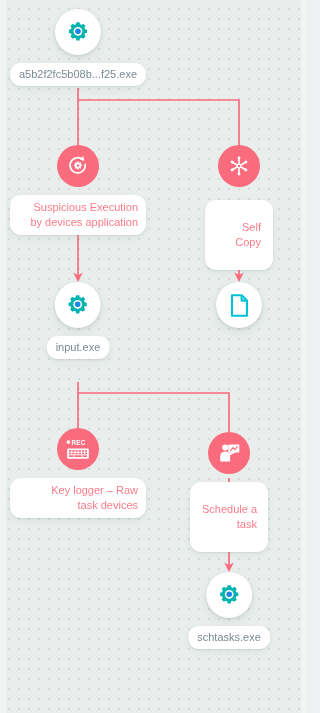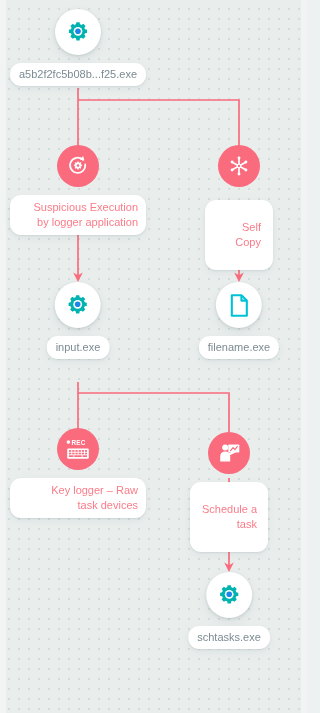--- a/index.html
+++ b/index.html
@@ -140,21 +140,21 @@
     <div class="disc threat">
       <svg class="icon-svg" width="24" height="24" viewBox="0 0 24 24">
         <path fill="none" stroke="#ffffff" stroke-width="1.7" stroke-linecap="round" d="M19.2 10.4a7.6 7.6 0 1 1-2.3-4.6"></path>
         <path fill="#ffffff" d="M17.2 1.9l1.2 4.6-4.6-1.1z"></path>
         <path fill="#ffffff" d="M12.62 7.4h-1.24l-.24 1.07c-.23.06-.45.15-.65.26l-.92-.6-.88.88.6.92c-.11.2-.2.42-.26.65L7.96 10.8v1.24l1.07.24c.06.23.15.45.26.65l-.6.92.88.88.92-.6c.2.11.42.2.65.26l.24 1.07h1.24l.24-1.07c.23-.6.45-.15.65-.26l.92.6.88-.88-.6-.92c.11-.2.2-.42.26-.65l1.07-.24V10.8l-1.07-.24a3.3 3.3 0 0 0-.26-.65l.6-.92-.88-.88-.92.6a3.3 3.3 0 0 0-.65-.26L12.62 7.4z"></path>
         <circle cx="12" cy="11.42" r="1.25" fill="#f96b7d"></circle>
       </svg>
     </div>
     <div class="pill alert two-line">
       <span>Suspicious Execution</span><br>
-      <span>by logger application</span>
+      <span>by devices application</span>
     </div>
   </div>
 
   <div class="node" style="left:239px; top:145px;">
     <div class="disc threat" style="background:transparent; width:42px; height:46px;">
       <svg class="icon-svg" width="42" height="46" viewBox="0 0 42 46">
         <path d="M3 24 A18 14 0 0 0 39 24 L39 27 A18 14 0 0 1 3 27 Z" fill="#f96b7d"></path>
         <path d="M3 19 A18 14 0 0 0 39 19 L39 22.5 A18 14 0 0 1 3 22.5 Z" fill="#f96b7d"></path>
         <circle cx="21" cy="21" r="21" fill="#f96b7d"></circle>
         <g stroke="#ffffff" stroke-width="1.7" stroke-linecap="round">
@@ -188,21 +188,20 @@
     <div class="pill">input.exe</div>
   </div>
 
   <div class="node" style="left:239px; top:282px;">
     <div class="disc">
       <svg class="icon-svg" width="23" height="25" viewBox="0 0 23 25">
         <path fill="none" stroke="#00c2d6" stroke-width="2.1" stroke-linejoin="round" d="M4 2.2h9.6L19 7.6V22.8H4z"></path>
         <path fill="none" stroke="#00c2d6" stroke-width="2.1" stroke-linejoin="round" d="M13.6 2.2v5.4H19"></path>
       </svg>
     </div>
-    <div class="pill">filename.exe</div>
   </div>
 
   <div class="node" style="left:78px; top:428px;">
     <div class="disc threat">
       <svg class="icon-svg" width="30" height="28" viewBox="0 0 30 28">
         <circle cx="5.4" cy="7.1" r="1.8" fill="#ffffff"></circle>
         <text x="8.4" y="9.9" font-family="'Liberation Sans', sans-serif" font-size="6.4" font-weight="bold" fill="#ffffff" letter-spacing="0.3">REC</text>
         <rect x="4.2" y="13.4" width="21.6" height="10.4" rx="1.4" fill="#ffffff"></rect>
         <g fill="#f96b7d">
           <rect x="6.0" y="15.1" width="2.3" height="1.7"></rect>

